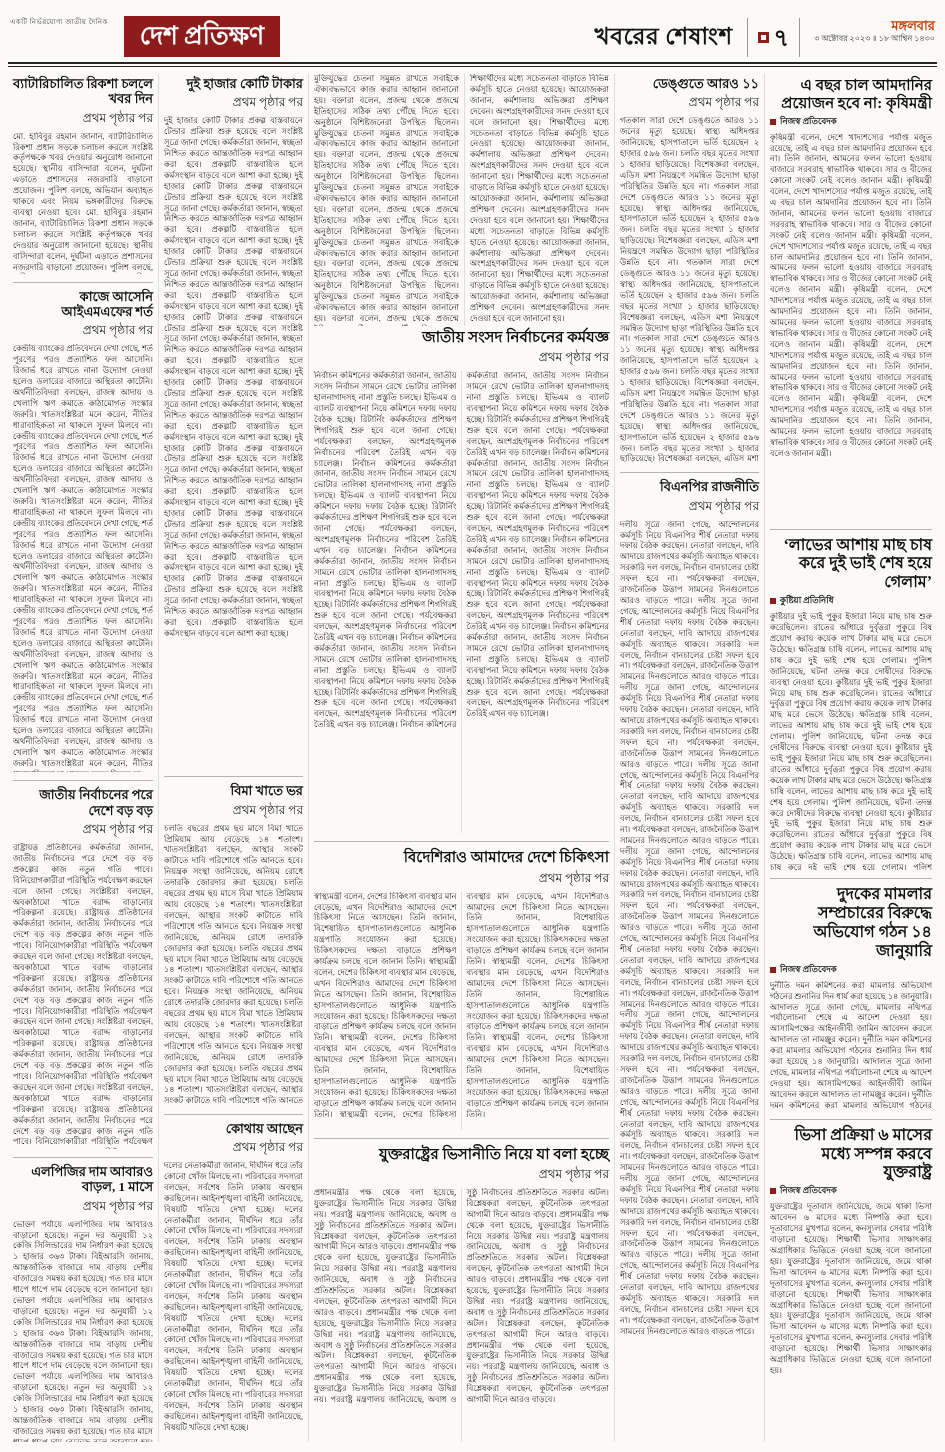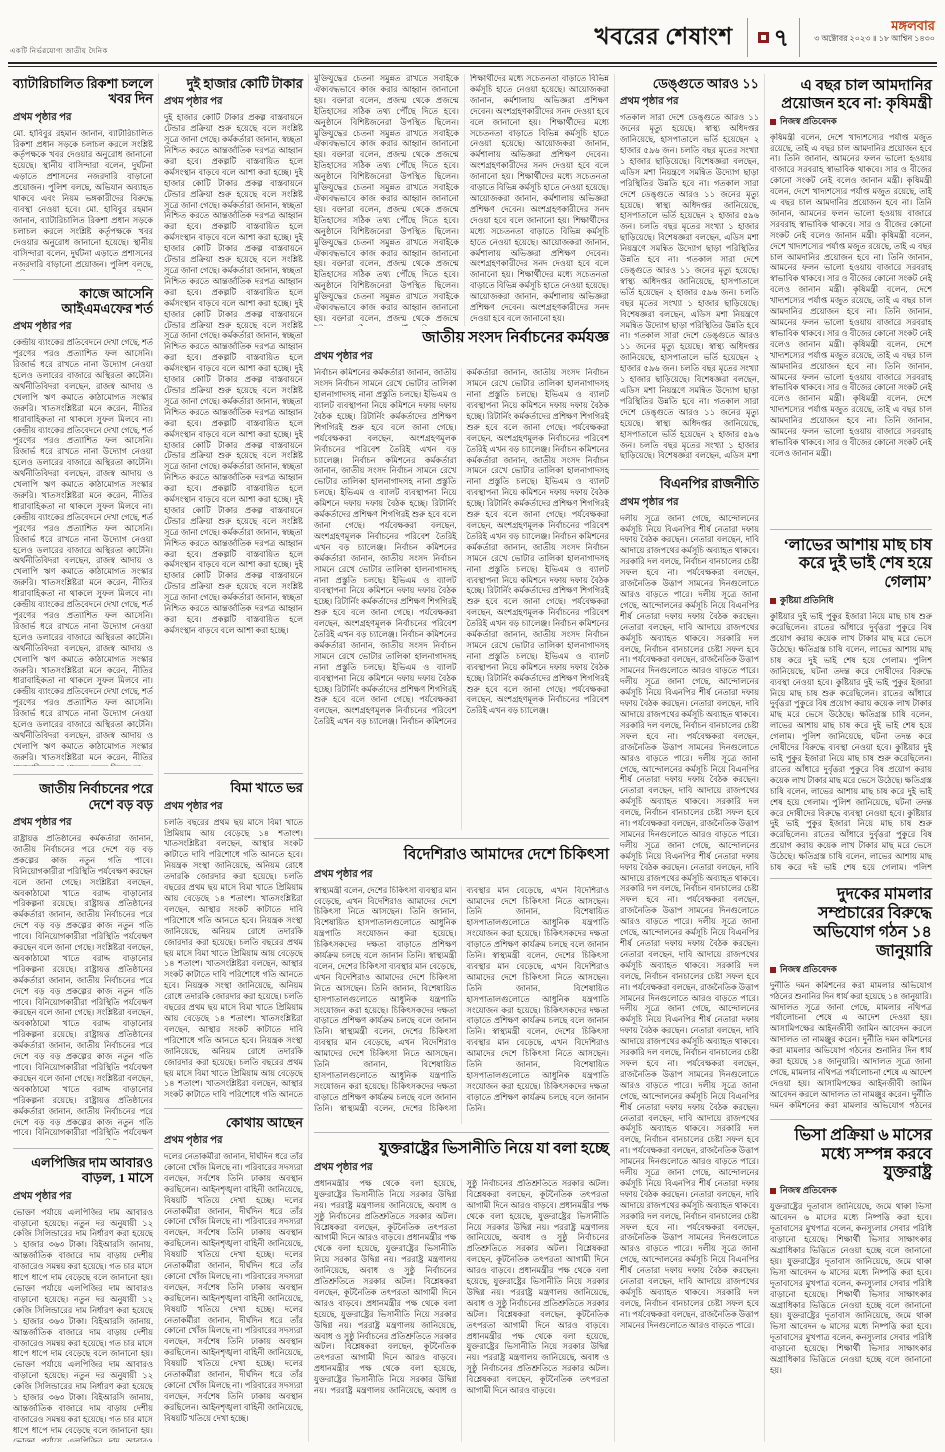--- a/index.html
+++ b/index.html
@@ -29,37 +29,38 @@
   .col.double{flex:0 0 306px}
   .col.wide{flex:1 1 auto}
   .col + .col{border-left:1px solid #ddd}
 
   
   .article{padding:2px 0 5px}
   .article + .article{border-top:1px solid #b5b5b5;margin-top:3px;padding-top:6px}
   .a-title{font-weight:bold;font-size:13px;line-height:1.18;text-align:right;color:#101010;margin-bottom:2px}
   .a-title.big{font-size:15px;line-height:1.22}
   .a-title.small{font-size:16px}
-  .a-cont{font-size:10px;font-weight:bold;text-align:left;color:#222;margin-bottom:3px}
+  .a-cont{font-size:12px;font-weight:normal;text-align:right;color:#222;margin-bottom:3px}
   .a-body{font-size:8.2px;line-height:1.33;text-align:justify;color:#1e1e1e;overflow:hidden}
   .byline{display:flex;align-items:center;gap:4px;font-size:8.6px;font-weight:bold;color:#222;margin:2px 0 4px}
   .sq{width:6px;height:6px;background:#8e1c1c;flex:0 0 auto}
   .twocol{column-count:2;column-gap:10px;column-rule:1px solid #ddd}
   .cont-row{display:flex;overflow:hidden}
   .cont-cell{flex:1 1 50%;overflow:hidden}
   .cont-cell + .cont-cell{border-left:1px solid #ddd;padding-left:5px;margin-left:5px}
 </style>
 </head>
 <body>
 
 <div class="page">
 
   <header class="masthead">
     <div class="brand-wrap">
       <div class="tagline">একটি নির্ভরযোগ্য জাতীয় দৈনিক</div>
+      <div class="nameplate">দেশ প্রতিক্ষণ</div>
     </div>
     <div class="head-right">
       <div class="section-title">খবরের শেষাংশ</div>
       <div class="pagebox">
         <span class="brand-mark"></span>
         <span class="pagenum">৭</span>
       </div>
       <div class="dateblock">
         <div class="day">মঙ্গলবার</div>
         <div class="dateline">৩ অক্টোবর ২০২৩ ॥ ১৮ আশ্বিন ১৪৩০</div>

